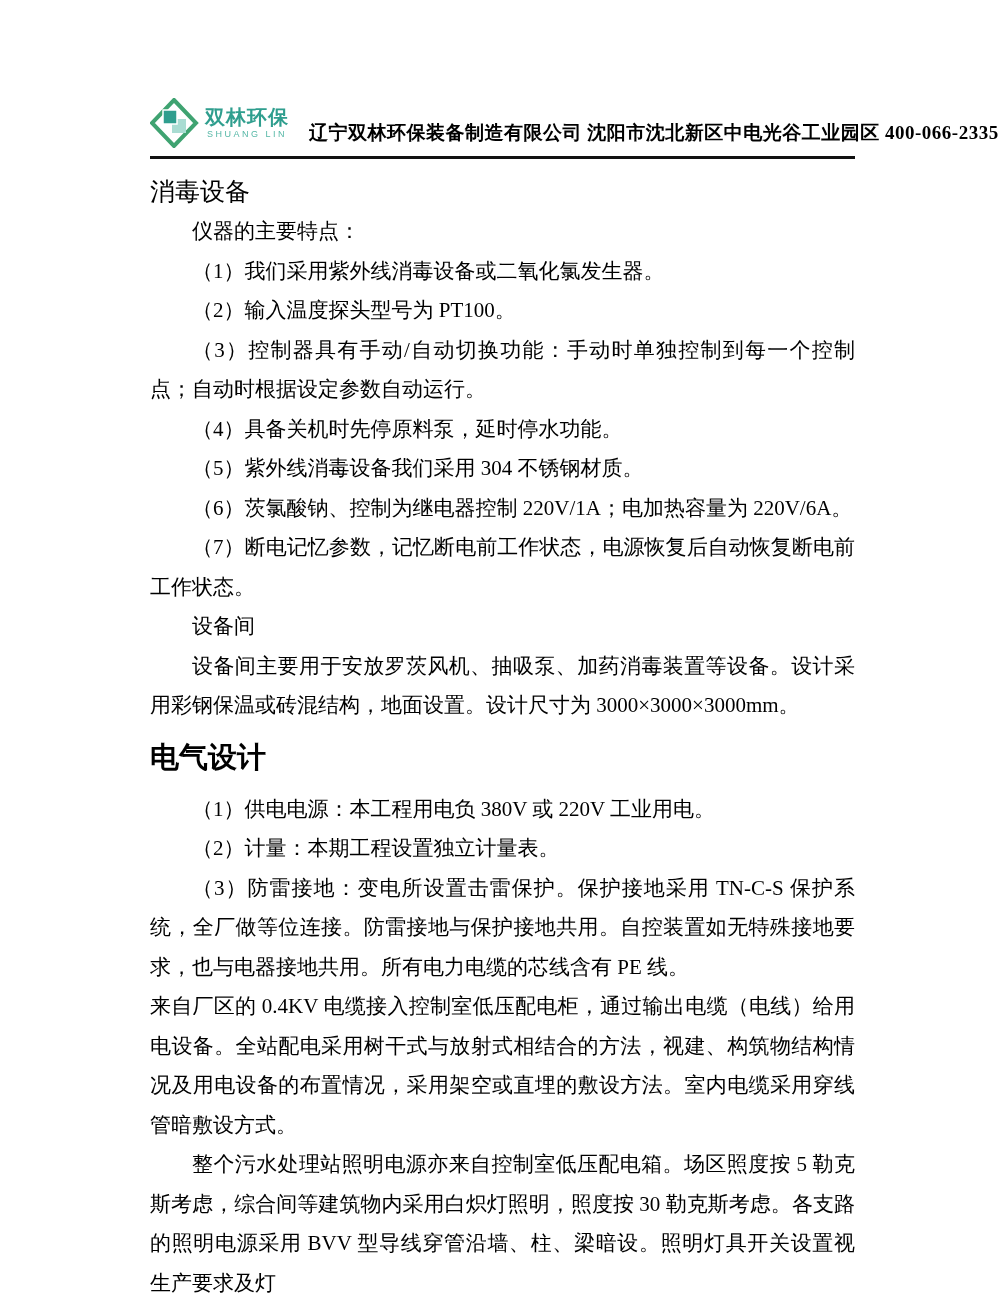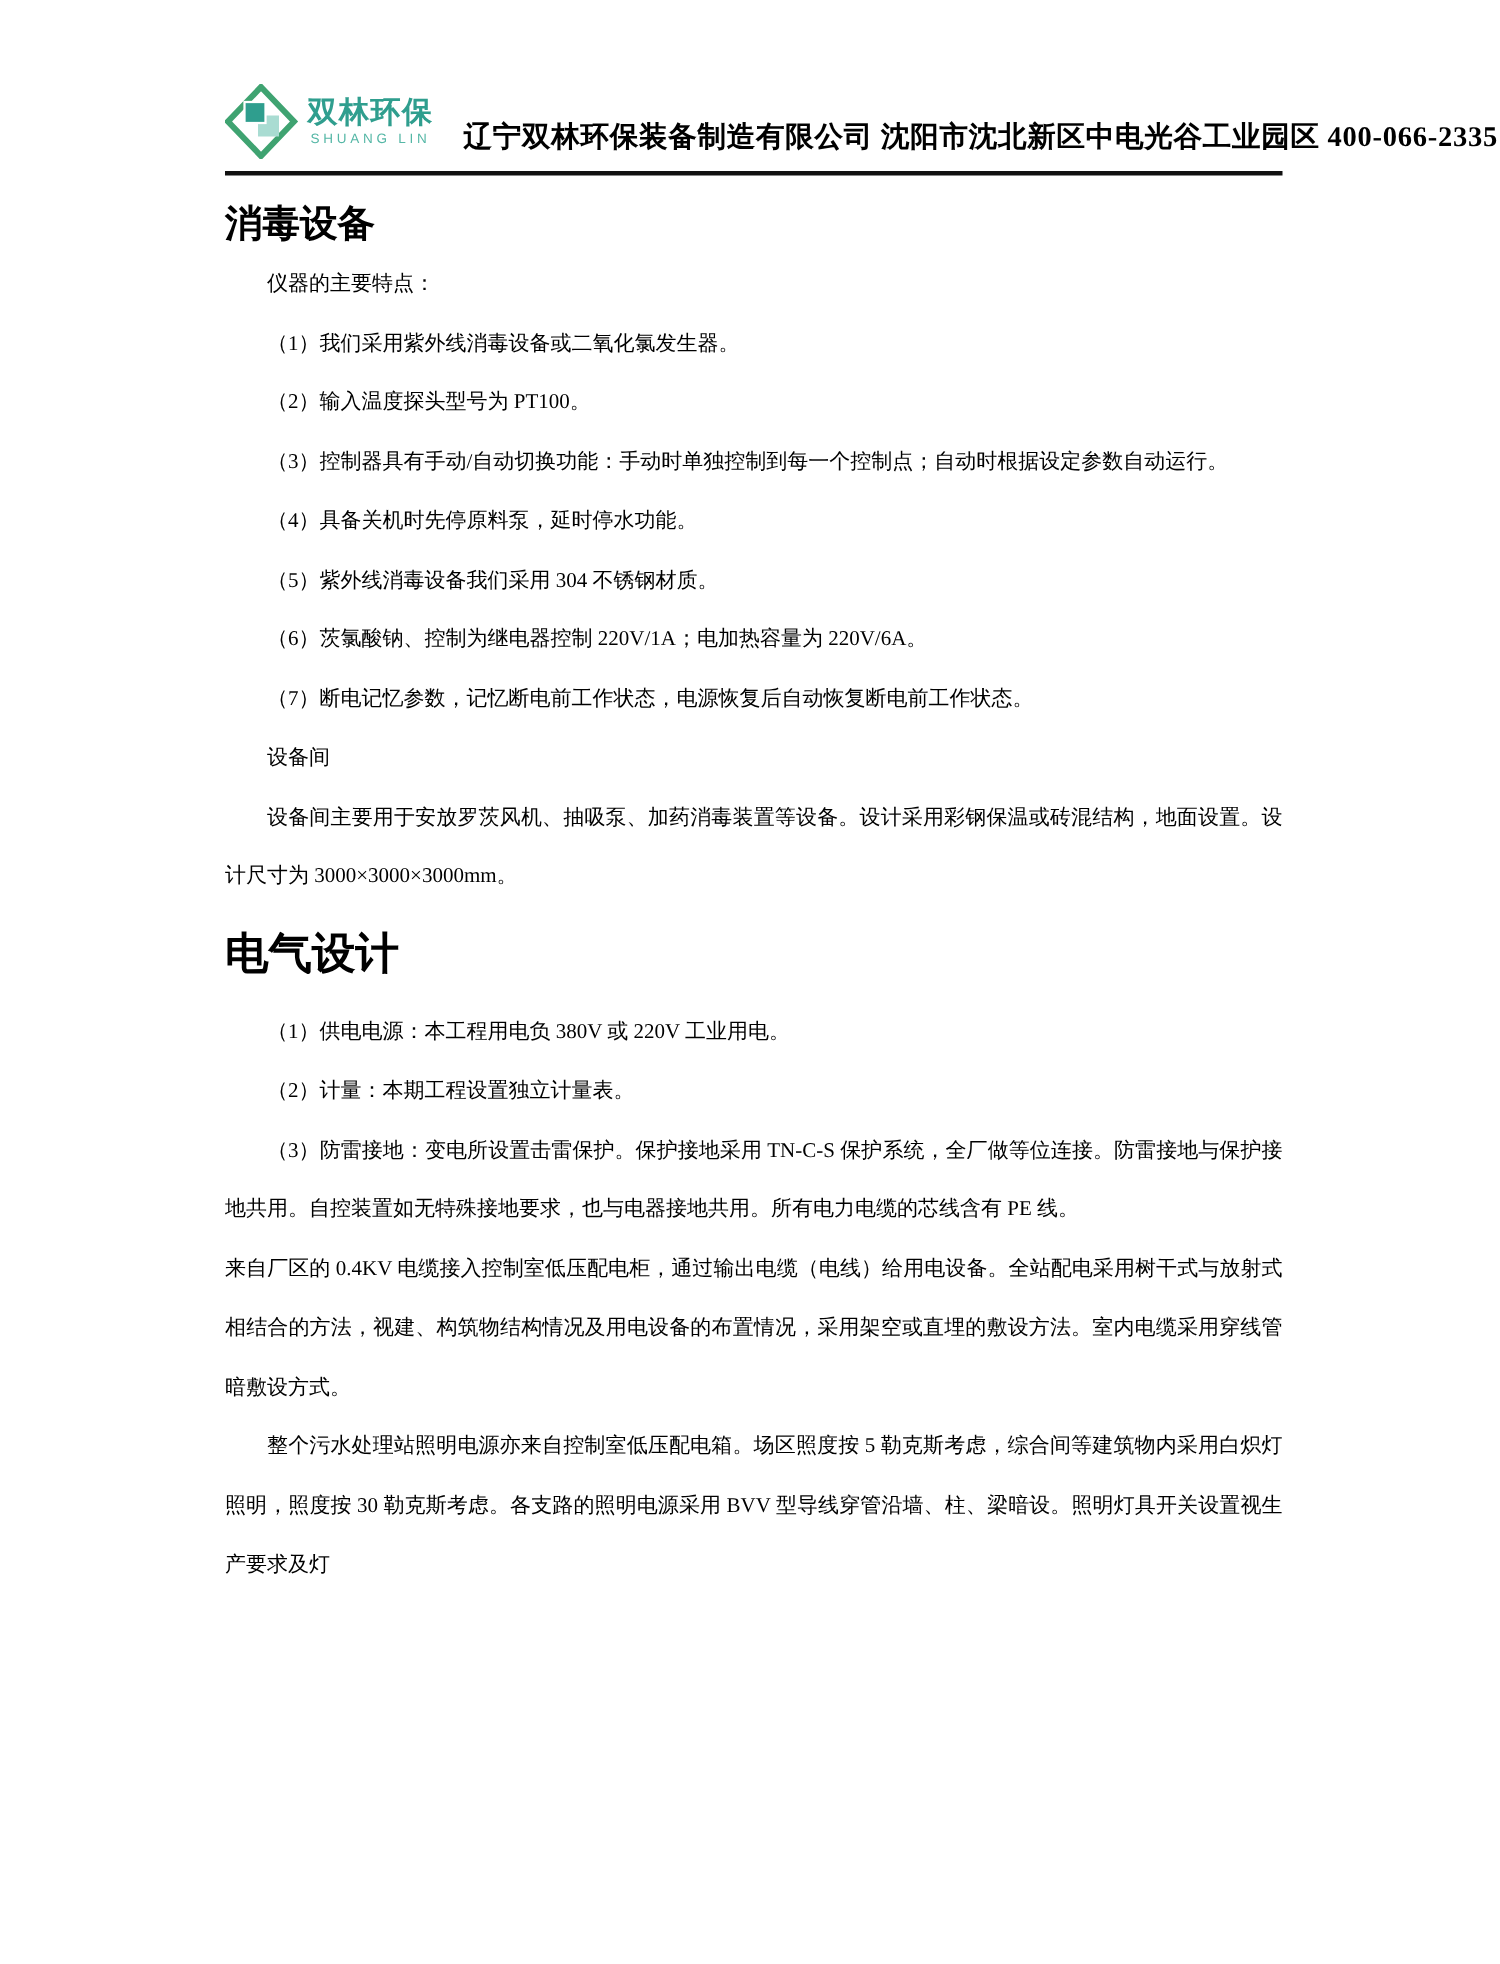--- a/index.html
+++ b/index.html
@@ -1,30 +1,30 @@
 <!DOCTYPE html>
 <html lang="zh"><head>
 <meta charset="utf-8">
 <style>
   html,body{margin:0;padding:0;background:#ffffff;}
   body{width:1000px;height:1309px;position:relative;font-family:"Liberation Serif","DejaVu Serif",serif;color:#000;}
-  .page{box-sizing:border-box;width:1000px;height:1309px;padding:56px 145px 0 150px;overflow:hidden;background:#fff;}
+  .page{box-sizing:border-box;width:1000px;height:1309px;padding:98px 145px 0 150px;overflow:hidden;background:#fff;}
 
   
   .hdr{display:flex;align-items:flex-end;}
   .logo{display:flex;align-items:center;flex:0 0 auto;}
   .logo-txt{display:flex;flex-direction:column;margin-left:3px;line-height:1;}
   .logo-cn{font-family:"Liberation Sans","DejaVu Sans",sans-serif;font-weight:bold;font-size:20px;color:#2f9e8e;letter-spacing:1px;}
   .logo-en{font-family:"Liberation Sans","DejaVu Sans",sans-serif;font-size:9px;color:#55b7a6;letter-spacing:2.5px;margin-top:3px;padding-left:2px;}
   .company{font-size:19px;font-weight:bold;margin-left:20px;padding-bottom:2px;white-space:nowrap;letter-spacing:0.5px;}
   .rule{border:none;border-top:3px solid #111;margin:8px 0 0 0;}
 
   
-  .doc-h2{font-family:"Liberation Sans","DejaVu Sans",sans-serif;font-size:25px;font-weight:bold;margin:15px 0 4px 0;line-height:34px;}
-  .line{font-size:14px;line-height:39.5px;margin:0;text-align:justify;}
+  .doc-h2{font-family:"Liberation Sans","DejaVu Sans",sans-serif;font-size:25px;font-weight:normal;margin:15px 0 4px 0;line-height:34px;}
+  .line{font-size:21px;line-height:39.5px;margin:0;text-align:justify;}
   .indent{text-indent:2em;}
   .doc-h1{font-family:"Liberation Sans","DejaVu Sans",sans-serif;font-size:29px;font-weight:bold;margin:11px 0 13px 0;line-height:40px;}
   .doc-h3{font-family:"Liberation Sans","DejaVu Sans",sans-serif;font-size:23px;font-weight:bold;margin:0 0 2px 0;line-height:42px;text-indent:1.85em;}
 </style>
 </head>
 <body>
 
 <div class="page">
 
   <div class="hdr">

